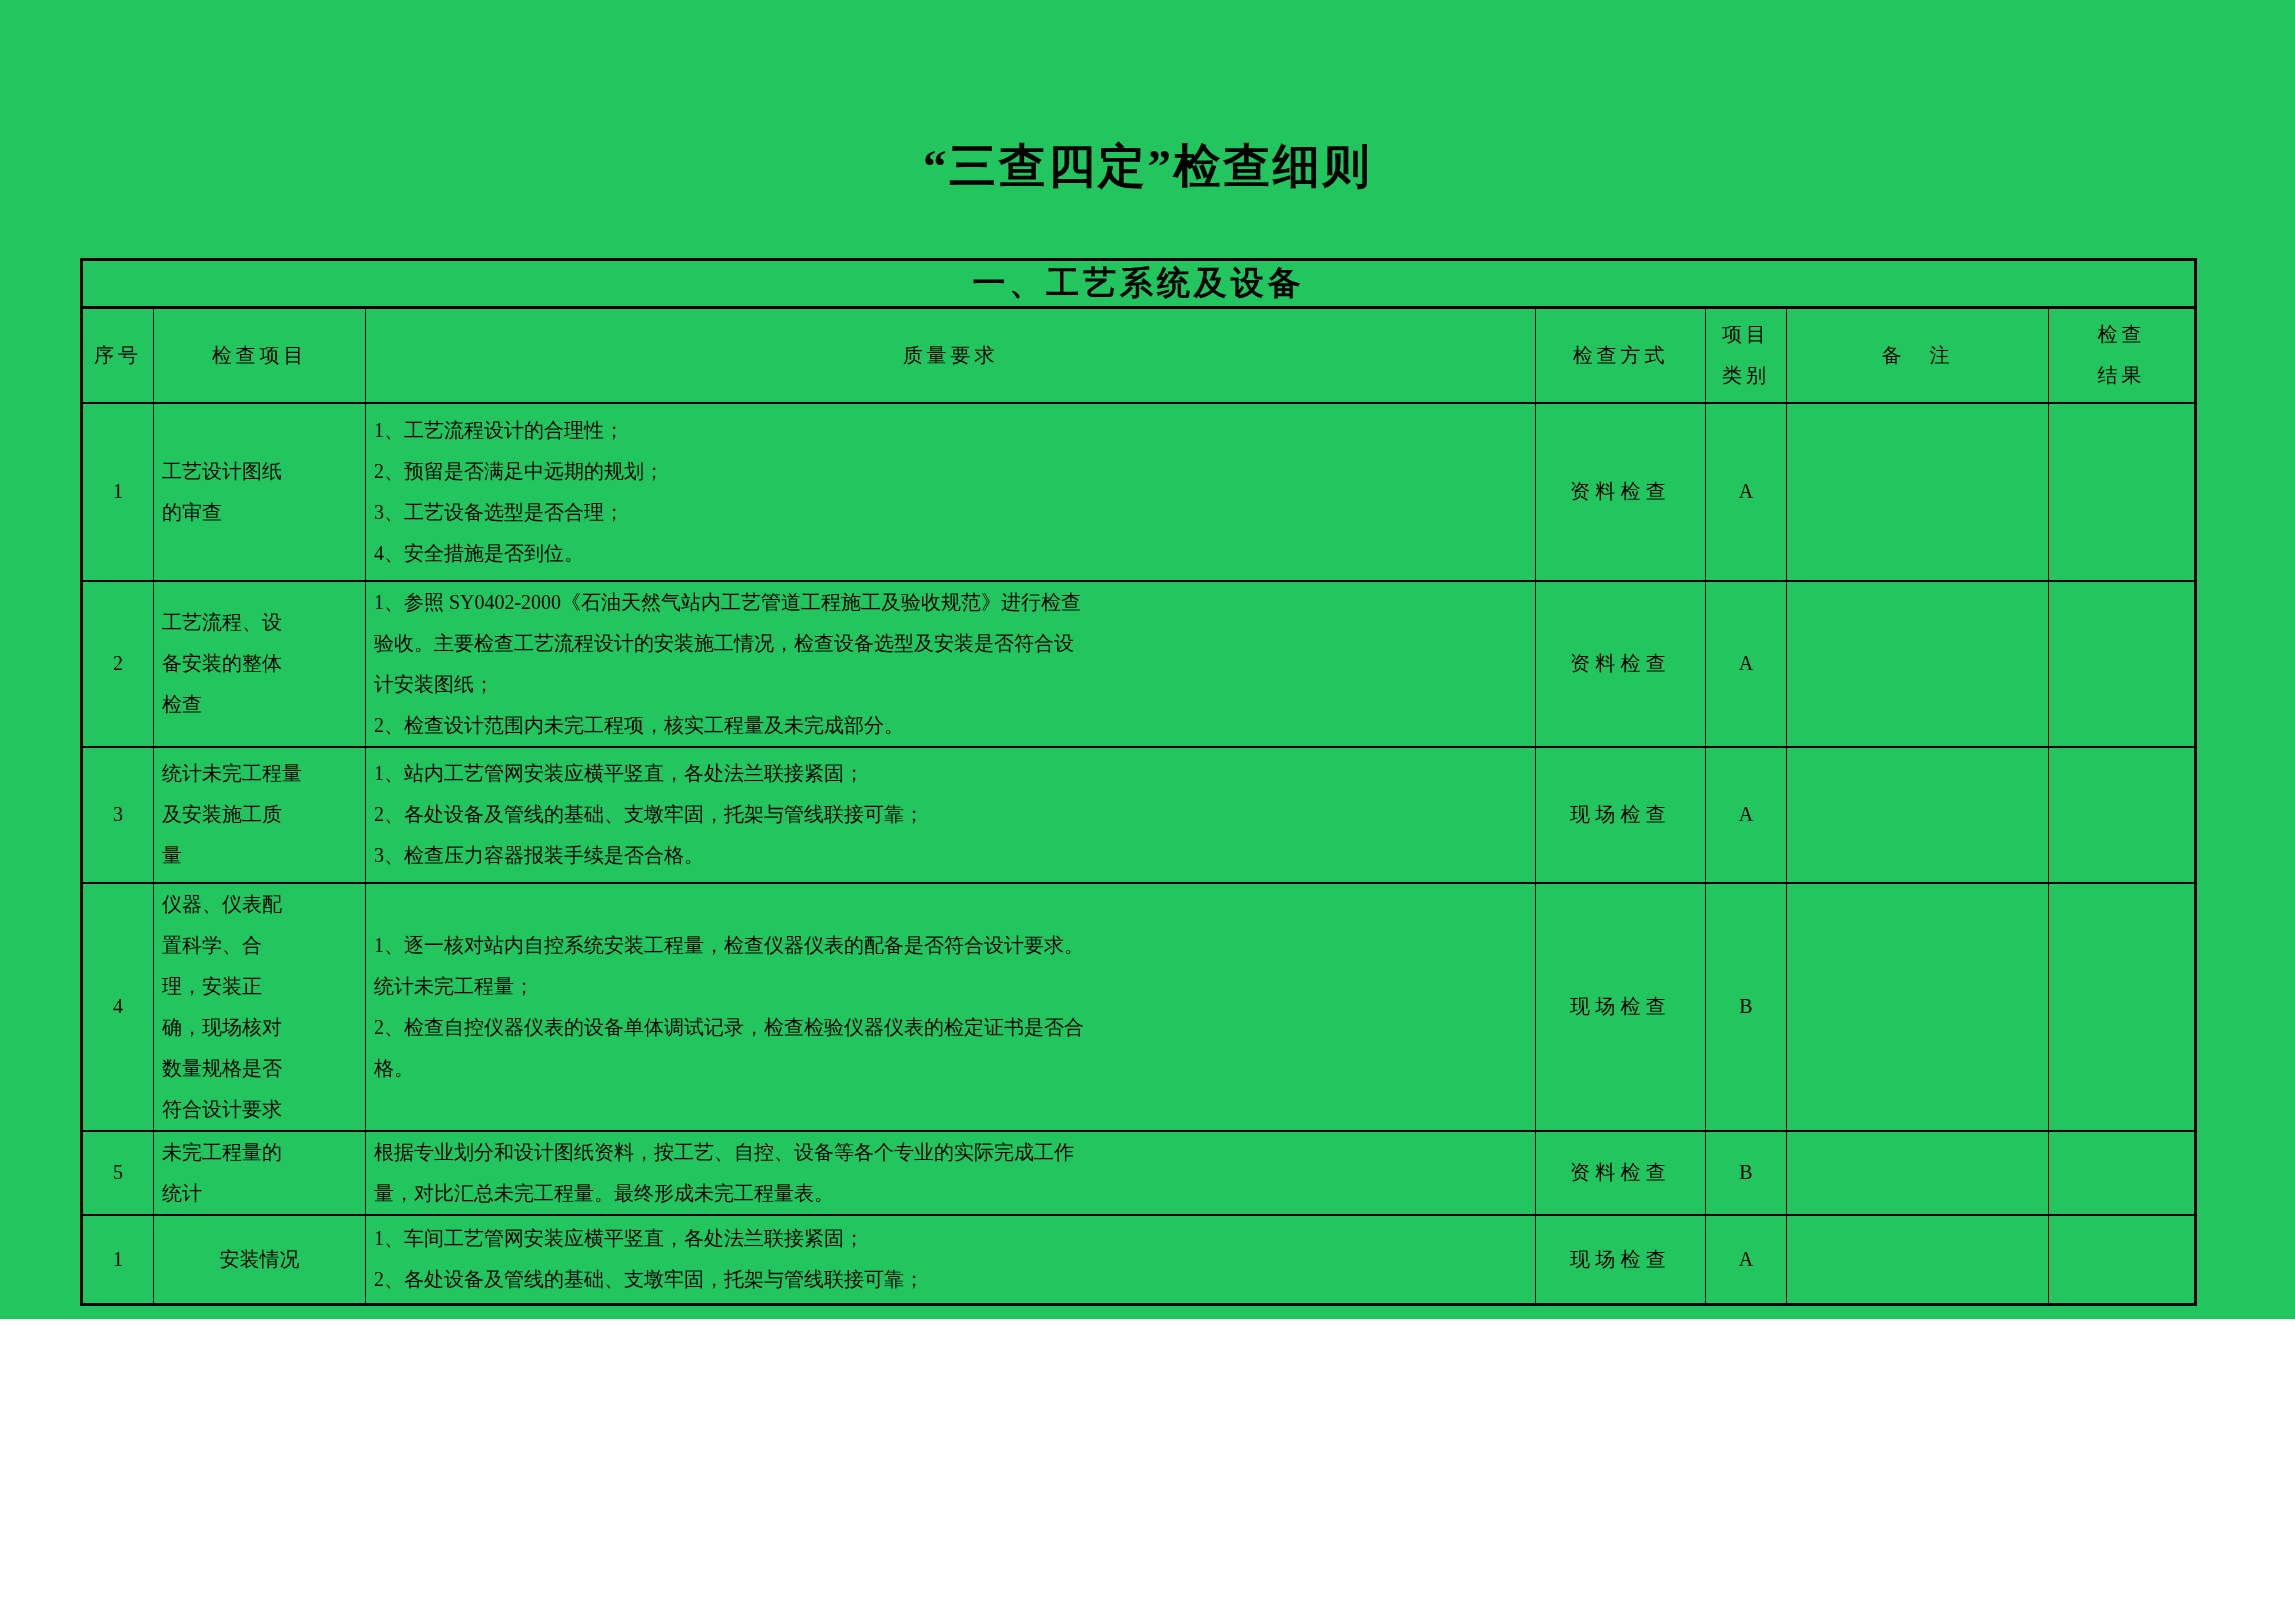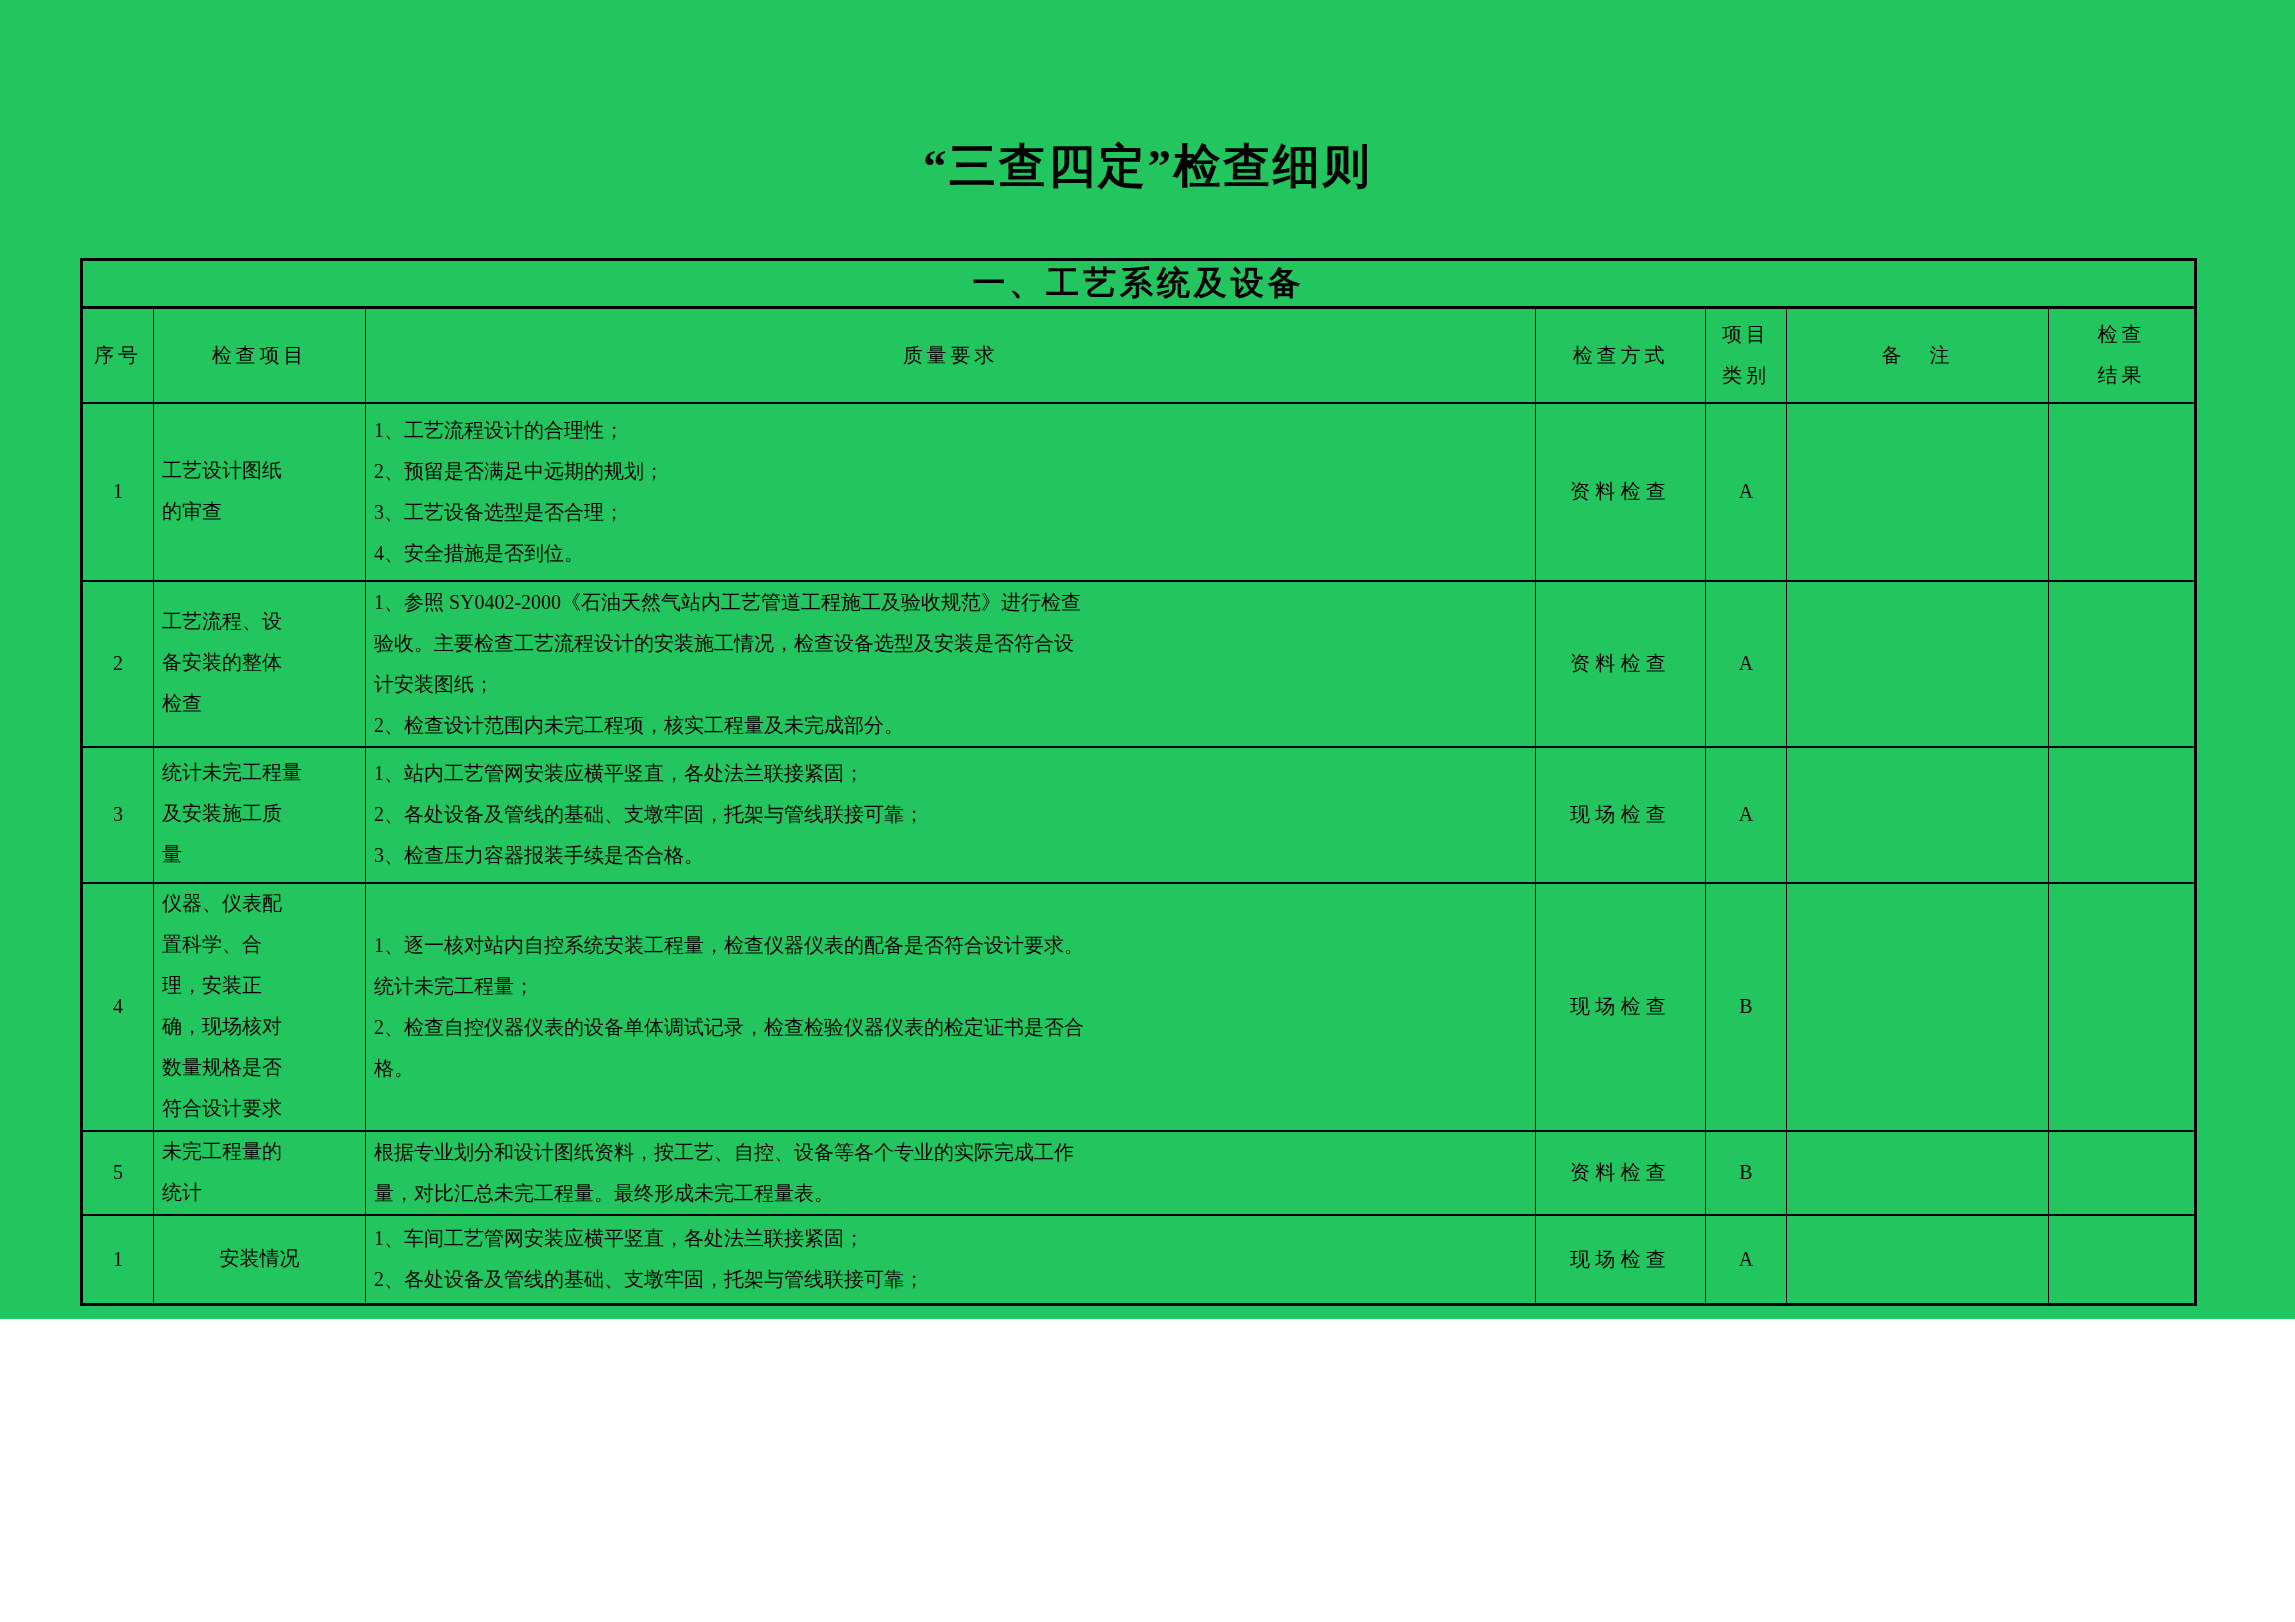--- a/index.html
+++ b/index.html
@@ -46,21 +46,21 @@
     white-space:pre-line;
     line-height:41px;
   }
   tr.group-row td{
     font-weight:bold;
     text-align:left;
     padding:0 14.4px;
     letter-spacing:1.3px;
   }
   .c-no{text-align:center;}
-  .c-item{white-space:pre-line;line-height:41px;text-align:left;padding:0 5.2px;font-family:Liberation Mono, monospace;}
+  .c-item{white-space:pre-line;line-height:41px;text-align:left;padding:0 5.2px;}
   .c-item.center{text-align:center;}
   .c-req{white-space:pre-line;line-height:41px;text-align:left;padding:0 9.2px;}
   .c-method{text-align:center;letter-spacing:5.2px;}
   .c-cat{text-align:center;}
 </style>
 </head>
 <body>
 
 <div class="page">
 

